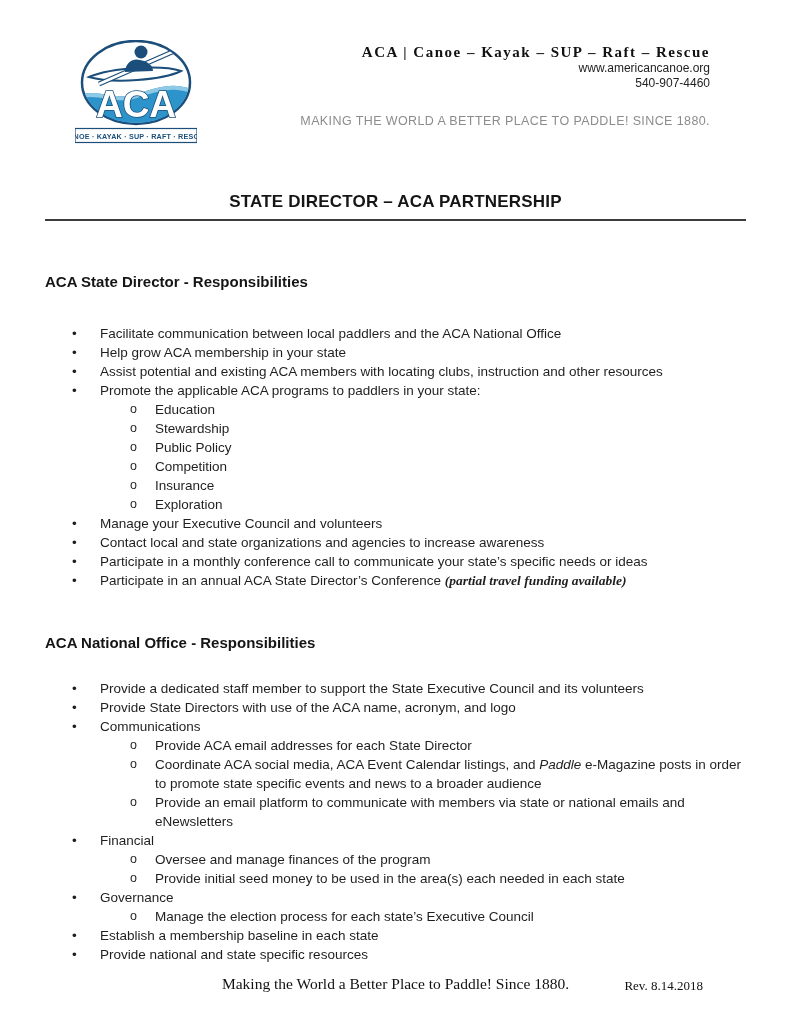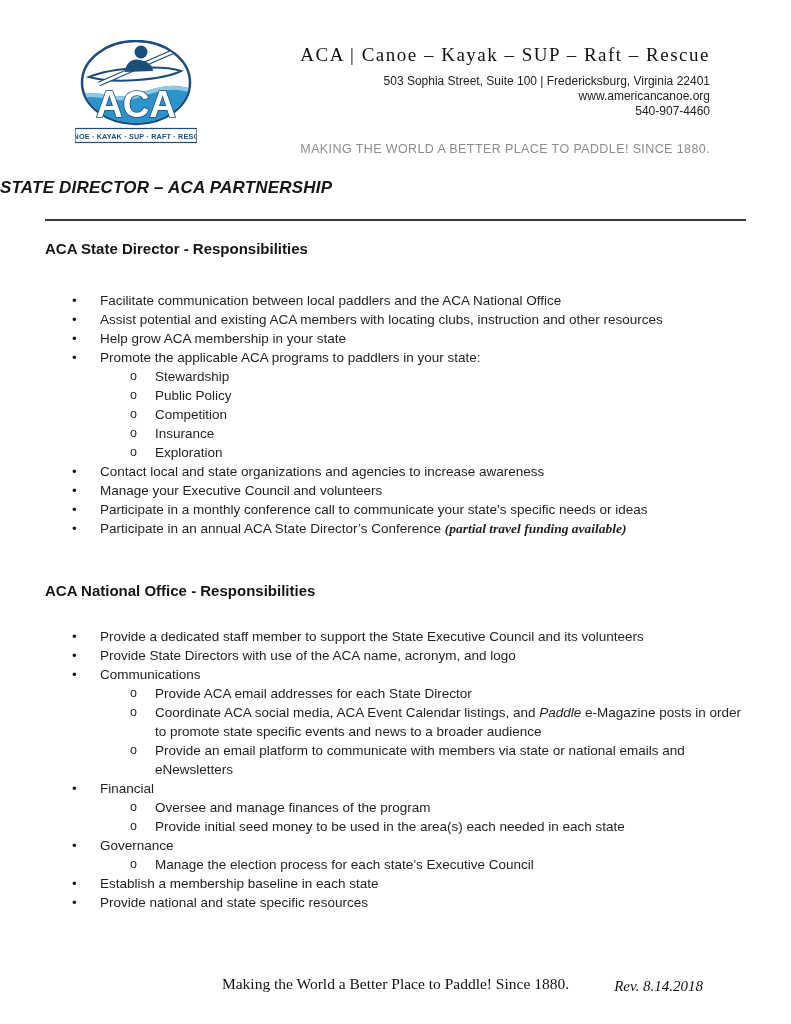--- a/index.html
+++ b/index.html
@@ -21,52 +21,51 @@
 
   .header-right {
     position: absolute;
     top: 44px;
     right: 81px;
     width: 460px;
     text-align: right;
   }
   .org-line {
     font-family: "Liberation Serif", serif;
-    font-weight: normal;
-    font-size: 19px;
+    font-weight: bold;
+    font-size: 15px;
     letter-spacing: 1.5px;
     color: #111;
-    margin-bottom: 8px;
+    margin-bottom: 0;
     white-space: nowrap;
   }
   .addr-line {
     font-size: 12px;
     line-height: 15px;
     color: #222;
   }
   .tagline {
     margin-top: 23px;
     font-size: 12.5px;
     letter-spacing: 0.4px;
     color: #8c8c8c;
     white-space: nowrap;
   }
 
   
   .doc-title {
     position: absolute;
-    top: 178px;
+    top: 192px;
     left: 0;
     width: 100%;
-    text-align: left;
+    text-align: center;
     font-size: 17px;
     font-weight: bold;
     color: #151515;
     letter-spacing: 0.2px;
-    font-style: italic;
   }
   .rule {
     position: absolute;
     top: 219px;
     left: 45px;
     width: 701px;
     height: 2px;
     background: #3b3b3b;
   }
 
@@ -76,21 +75,21 @@
     top: 240px;
     left: 45px;
     width: 701px;
   }
   .section-heading {
     font-size: 15px;
     font-weight: bold;
     color: #151515;
     line-height: 18px;
   }
-  .section-heading.first { margin-bottom: 33px; }
+  .section-heading.first { margin-bottom: 33px; margin-top: 33px; }
   .section-heading.second { margin-top: 44px; margin-bottom: 27px; }
 
   ul.blist { list-style: none; }
   li { font-size: 13.5px; line-height: 19px; color: #1f1f1f; }
   li.b1 { position: relative; margin-left: 27px; padding-left: 28px; }
   li.b1::before {
     content: "\2022";
     position: absolute;
     left: 0;
     top: 0;
@@ -117,23 +116,22 @@
   }
   .footer-tagline {
     text-align: center;
     font-size: 15.5px;
     color: #111;
   }
   .footer-rev {
     position: absolute;
     top: 3px;
     right: 88px;
-    font-size: 15px;
+    font-size: 13px;
     color: #111;
-    font-style: italic;
   }
 
   
   .banner-text {
     font-weight: bold;
   }
 </style>
 </head>
 <body>
 
@@ -168,45 +166,45 @@
 
       <text x="61" y="77" text-anchor="middle" font-family="Liberation Sans, sans-serif" font-weight="bold" font-size="37" fill="#ffffff" stroke="#1b4e7b" stroke-width="1.6" paint-order="stroke">ACA</text>
 
       <rect x="0" y="88.5" width="122" height="14" fill="#ffffff" stroke="#1b4e7b" stroke-width="1.2"></rect>
       <text x="61" y="98.5" text-anchor="middle" class="banner-text" font-family="Liberation Sans, sans-serif" font-size="7.2" letter-spacing="0.2" fill="#1b4e7b">CANOE · KAYAK · SUP · RAFT · RESCUE</text>
     </svg>
   </div>
 
   <div class="header-right">
     <div class="org-line">ACA | Canoe – Kayak – SUP – Raft – Rescue</div>
-    <div class="addr-line">503 Sophia Street, Suite 100 | Fredericksburg, Virginia 22401</div>
     <div class="addr-line">www.americancanoe.org</div>
     <div class="addr-line">540-907-4460</div>
     <div class="tagline">MAKING THE WORLD A BETTER PLACE TO PADDLE! SINCE 1880.</div>
   </div>
 
   <div class="doc-title">STATE DIRECTOR – ACA PARTNERSHIP</div>
   <div class="rule"></div>
 
   <div class="content">
 
     <div class="section-heading first">ACA State Director - Responsibilities</div>
 
     <ul class="blist">
       <li class="b1"><span>Facilitate communication between local paddlers and the ACA National Office</span></li>
+      <li class="b1"><span>Help grow ACA membership in your state</span></li>
       <li class="b1"><span>Assist potential and existing ACA members with locating clubs, instruction and other resources</span></li>
-      <li class="b1"><span>Help grow ACA membership in your state</span></li>
       <li class="b1"><span>Promote the applicable ACA programs to paddlers in your state:</span></li>
+      <li class="b2"><span>Education</span></li>
       <li class="b2"><span>Stewardship</span></li>
       <li class="b2"><span>Public Policy</span></li>
       <li class="b2"><span>Competition</span></li>
       <li class="b2"><span>Insurance</span></li>
       <li class="b2"><span>Exploration</span></li>
+      <li class="b1"><span>Manage your Executive Council and volunteers</span></li>
       <li class="b1"><span>Contact local and state organizations and agencies to increase awareness</span></li>
-      <li class="b1"><span>Manage your Executive Council and volunteers</span></li>
       <li class="b1"><span>Participate in a  monthly conference call to communicate your state’s specific needs or ideas</span></li>
       <li class="b1"><span>Participate in an annual ACA State Director’s Conference </span><em class="funding">(partial travel funding available)</em></li>
     </ul>
 
     <div class="section-heading second">ACA National Office - Responsibilities</div>
 
     <ul class="blist">
       <li class="b1"><span>Provide a dedicated staff member to support the State Executive Council and its volunteers</span></li>
       <li class="b1"><span>Provide State Directors with use of the ACA name, acronym, and logo</span></li>
       <li class="b1"><span>Communications</span></li>

